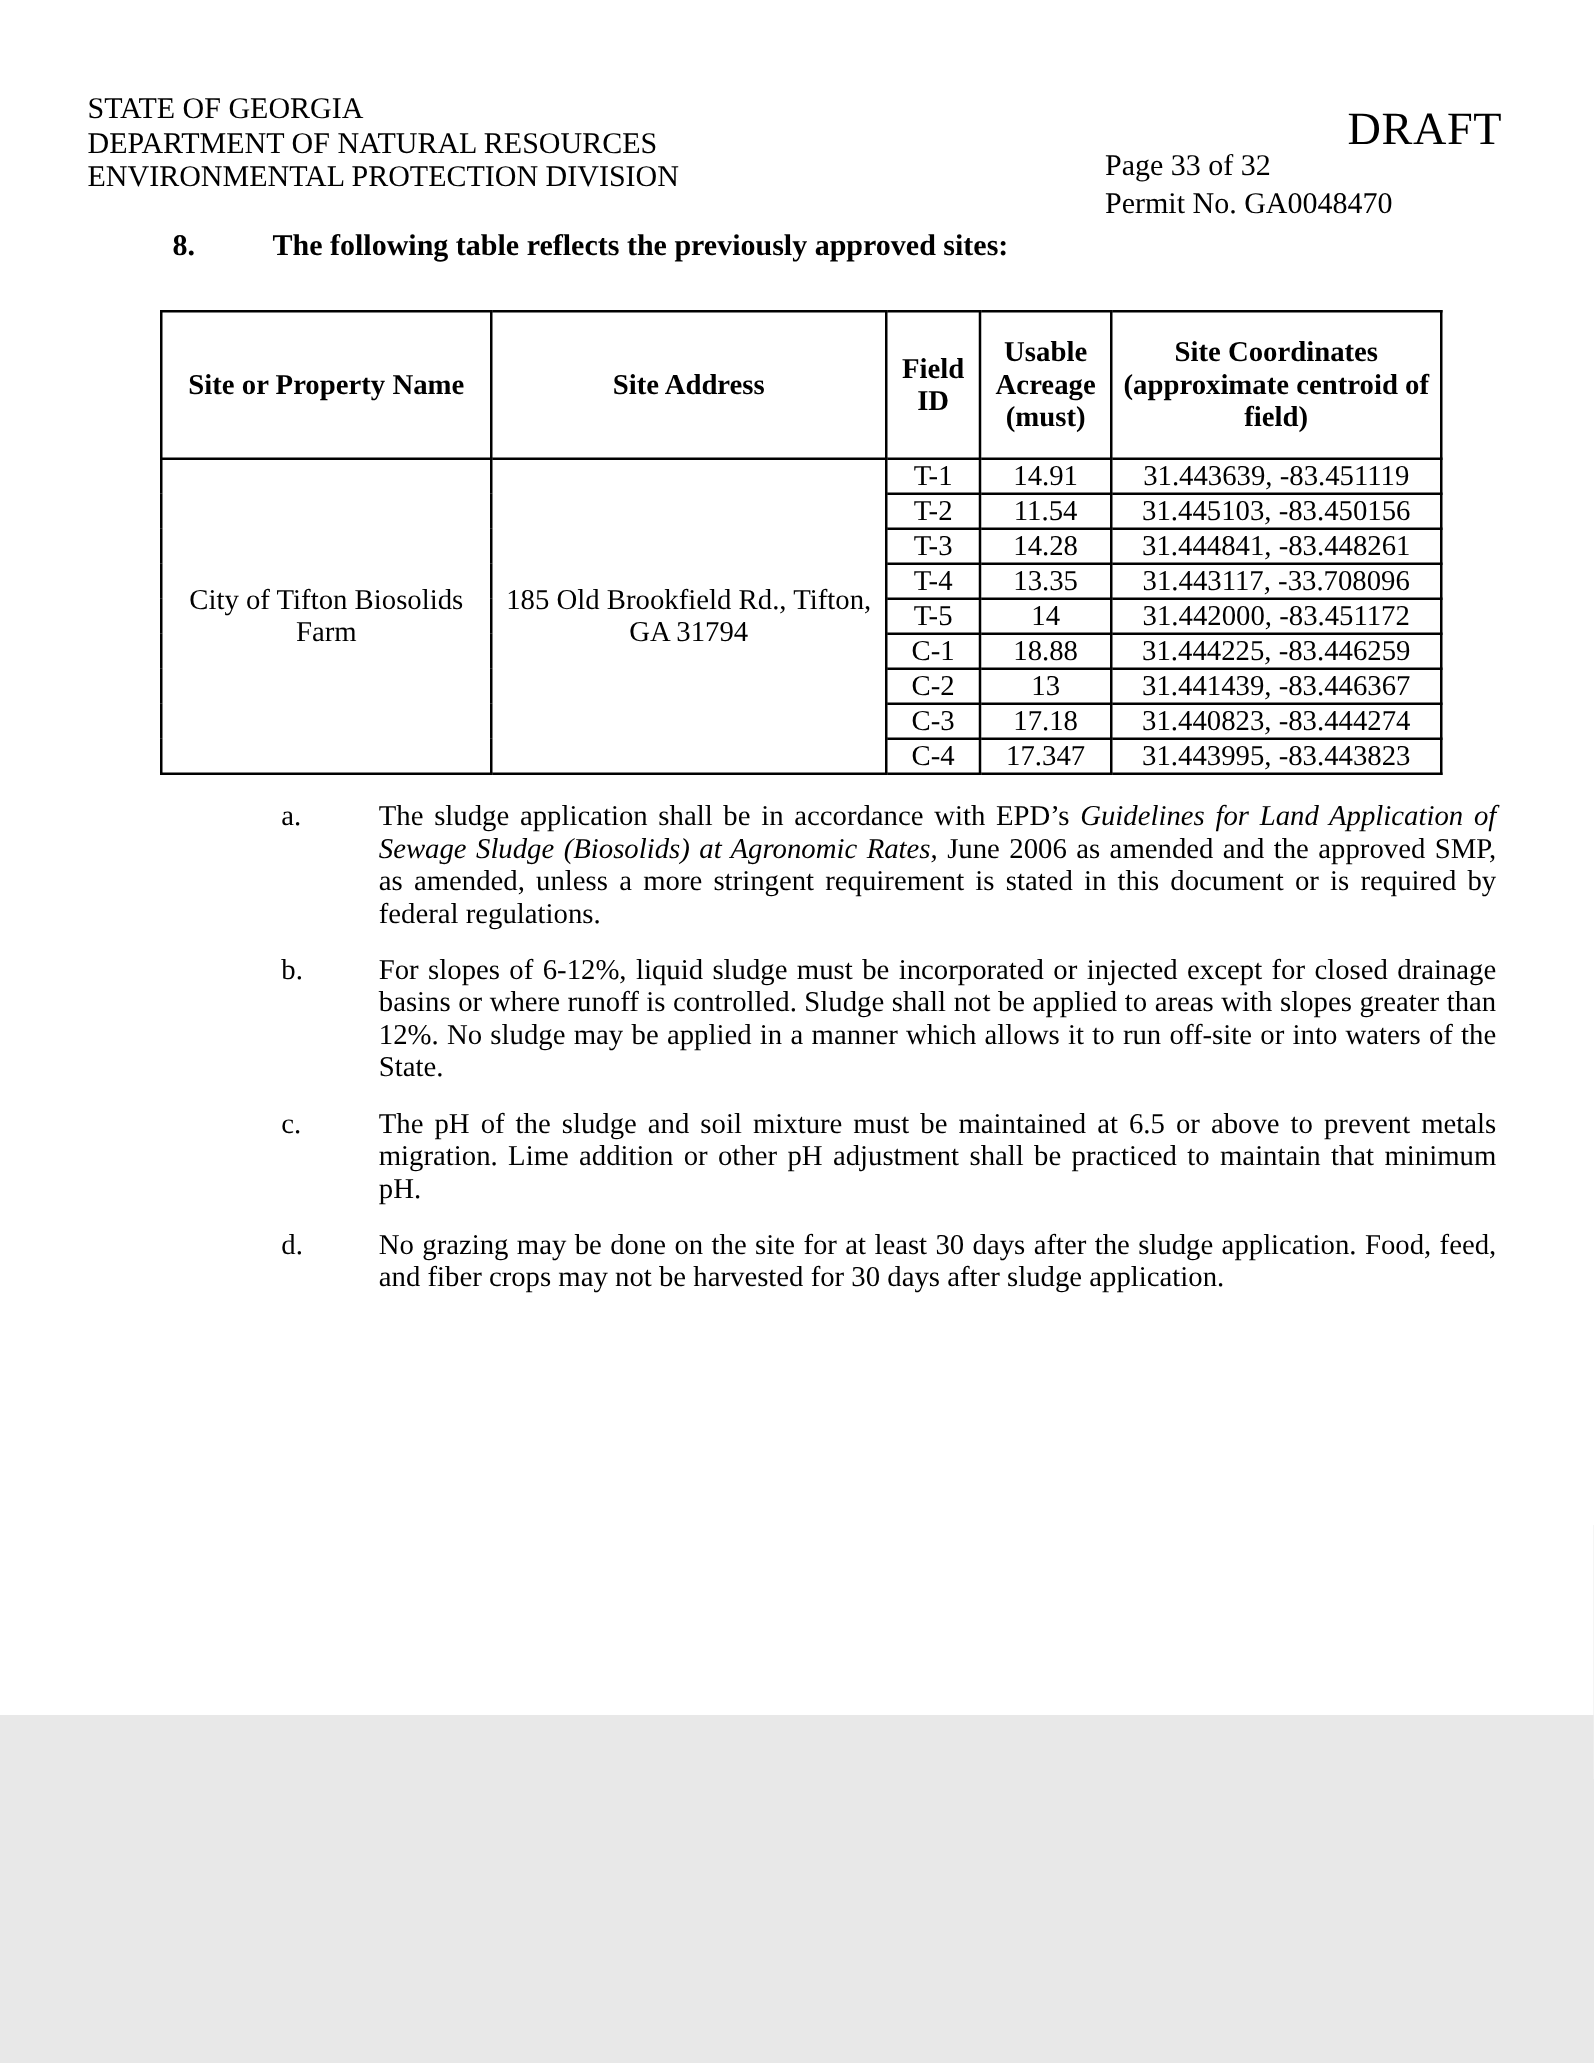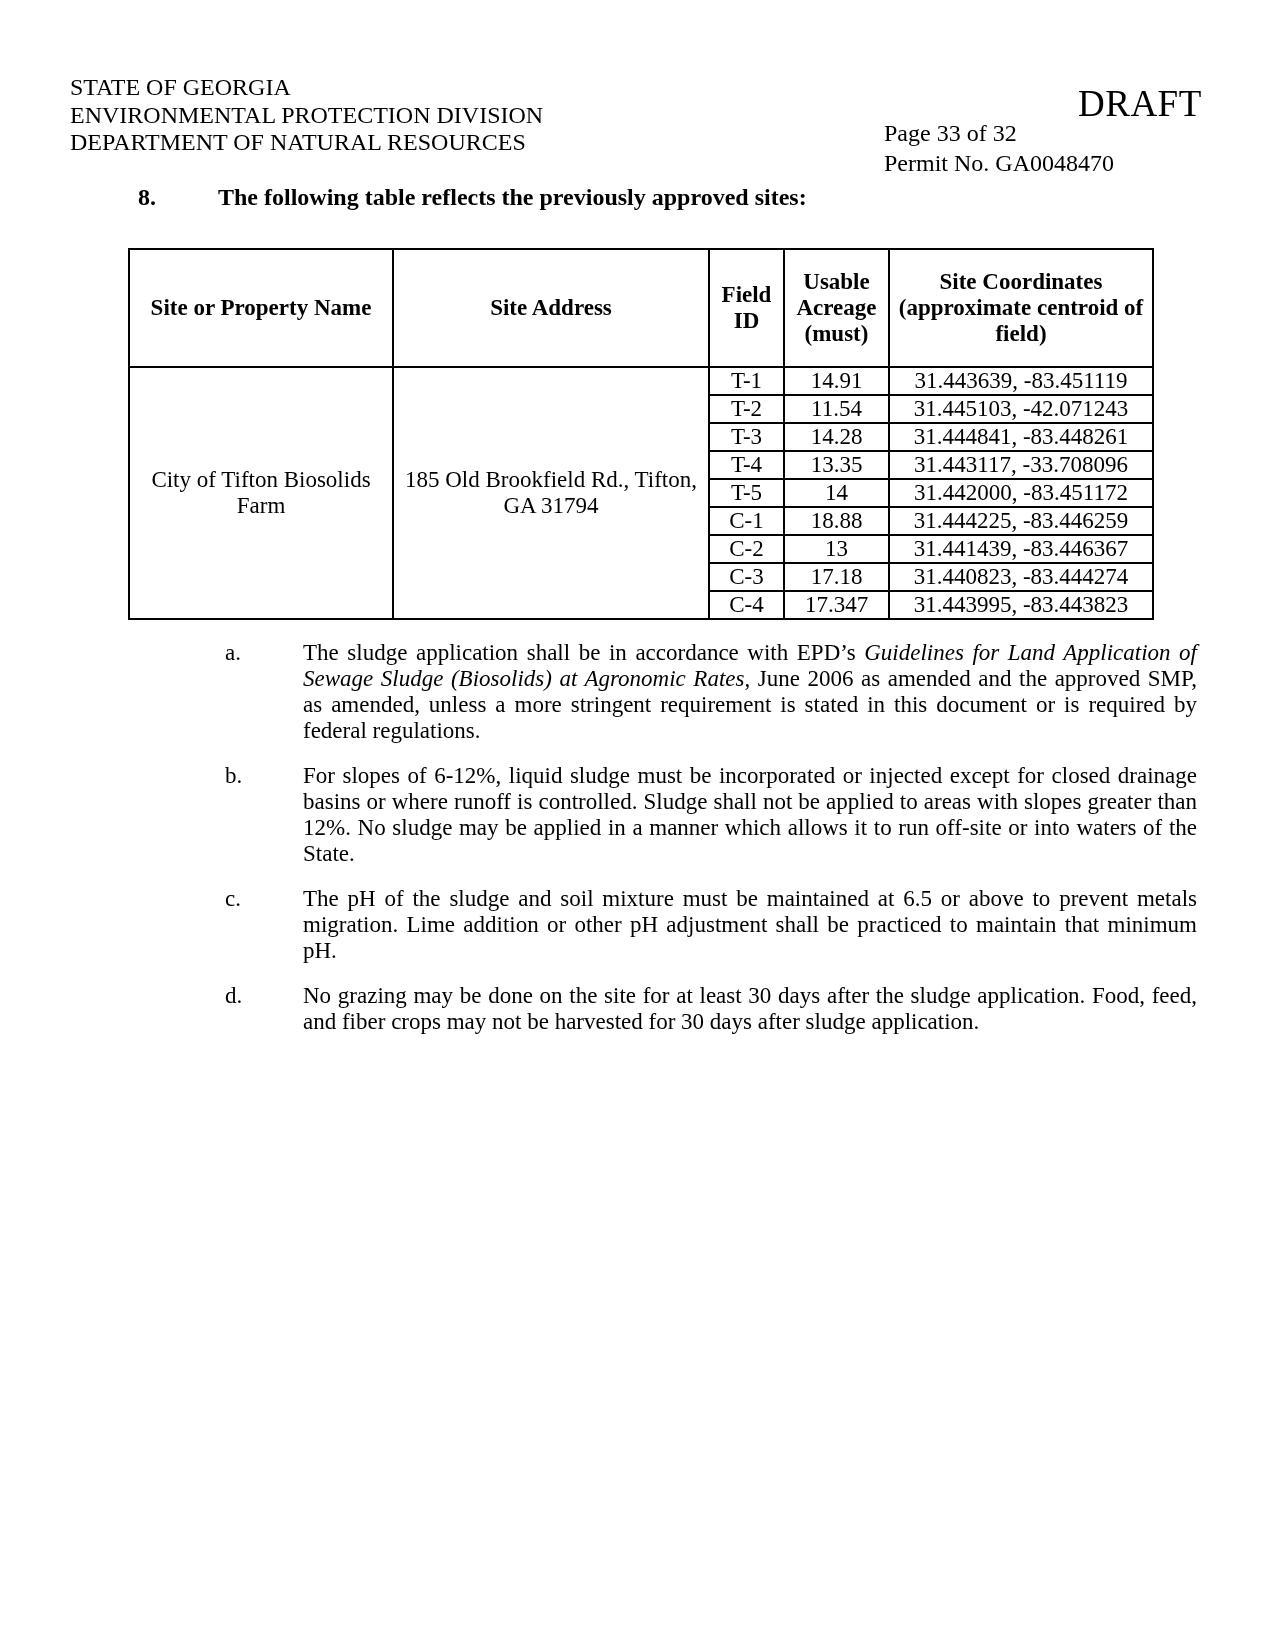--- a/index.html
+++ b/index.html
@@ -1,19 +1,19 @@
 <!DOCTYPE html>
 <html><head>
 <meta charset="utf-8">
 <style>
   html, body { margin: 0; padding: 0; background: #e8e8e8; }
   .page {
     position: relative;
     width: 1275px;
-    height: 1650px;
+    height: 1372px;
     margin: 0 auto;
     background: #ffffff;
     color: #000000;
     font-family: "Liberation Serif", "DejaVu Serif", serif;
     overflow: hidden;
   }
   .agency-header {
     position: absolute;
     left: 70px;
     top: 74px;
@@ -79,22 +79,22 @@
   .item-text { flex: 1; text-align: justify; line-height: 26px; }
   .italic { font-style: italic; }
 </style>
 </head>
 <body>
 
 <div class="page">
 
   <div class="agency-header">
     <div>STATE OF GEORGIA</div>
+    <div>DEPARTMENT OF NATURAL RESOURCES</div>
     <div>ENVIRONMENTAL PROTECTION DIVISION</div>
-    <div>DEPARTMENT OF NATURAL RESOURCES</div>
   </div>
 
   <div class="page-info">
     <div>Page 33 of 32</div>
     <div>Permit No. GA0048470</div>
   </div>
 
   <div class="draft-stamp">DRAFT</div>
 
   <div class="section-line">
@@ -122,21 +122,21 @@
       <tr>
         <td class="name-cell" rowspan="9">City of Tifton Biosolids Farm</td>
         <td class="addr-cell" rowspan="9">185 Old Brookfield Rd., Tifton, GA 31794</td>
         <td>T-1</td>
         <td>14.91</td>
         <td>31.443639, -83.451119</td>
       </tr>
       <tr>
         <td>T-2</td>
         <td>11.54</td>
-        <td>31.445103, -42.071243</td>
+        <td>31.445103, -83.450156</td>
       </tr>
       <tr>
         <td>T-3</td>
         <td>14.28</td>
         <td>31.444841, -83.448261</td>
       </tr>
       <tr>
         <td>T-4</td>
         <td>13.35</td>
         <td>31.443117, -33.708096</td>

